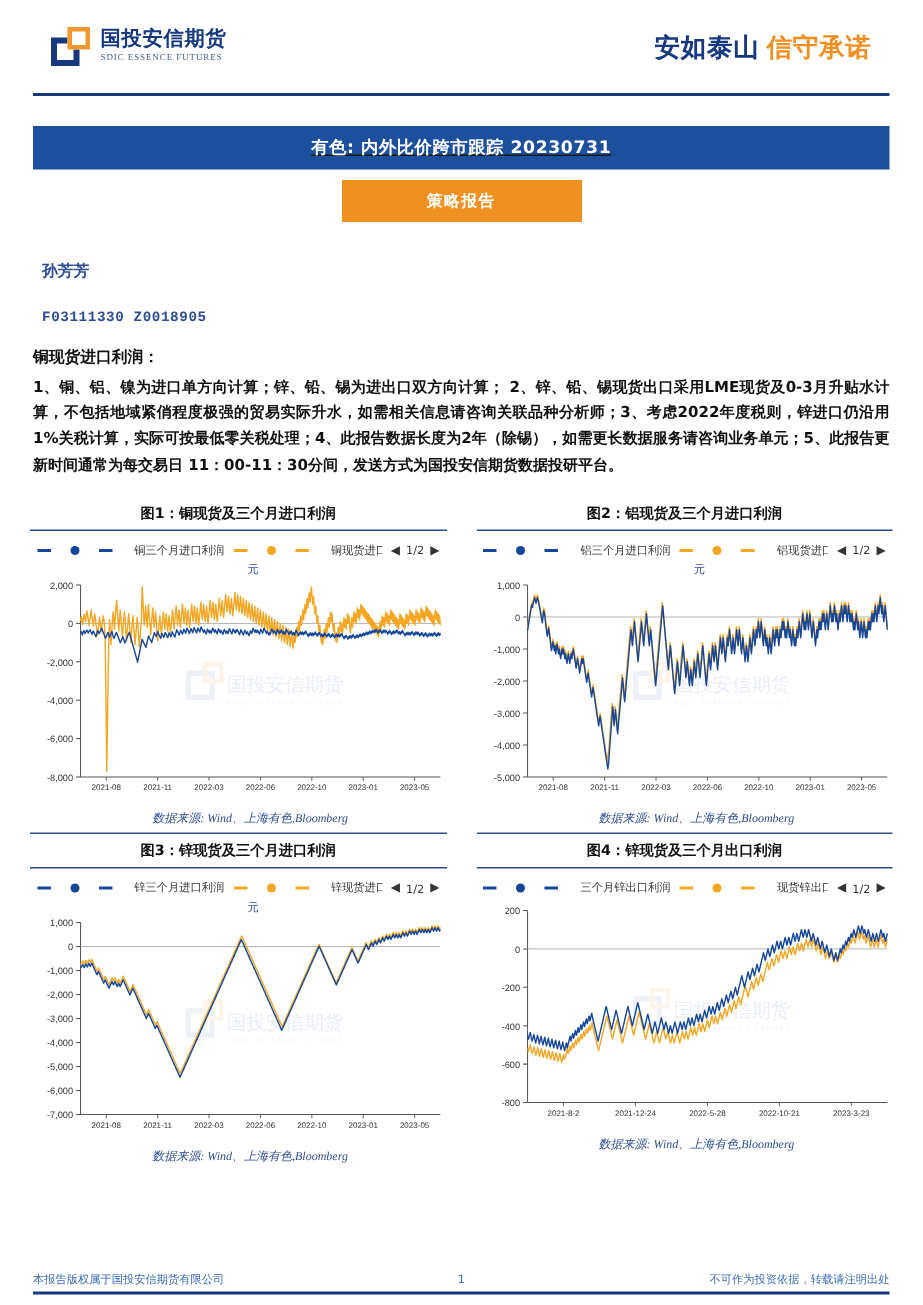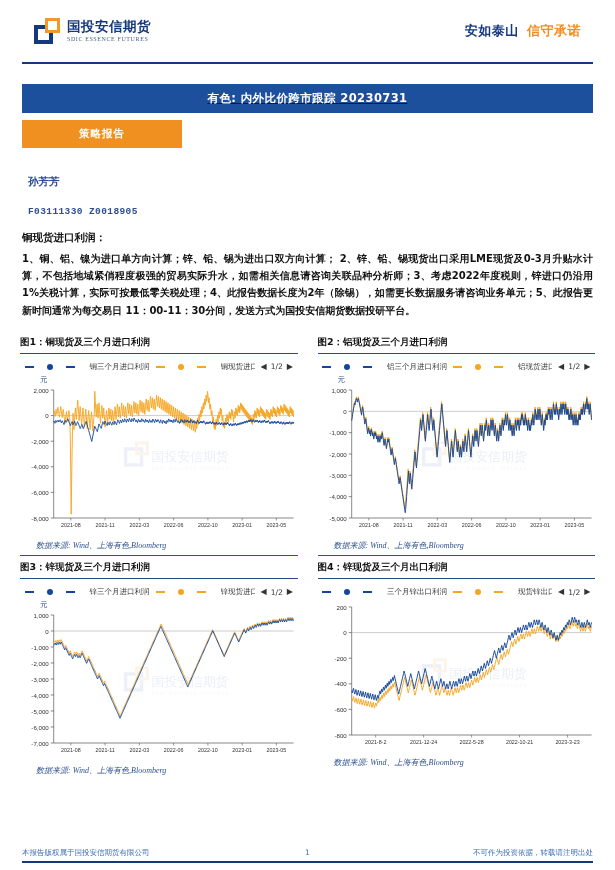--- a/index.html
+++ b/index.html
@@ -28,38 +28,38 @@
   .brand-text{line-height:1;}
   .brand-cn{
     font-size:13.5px;font-weight:bold;color:#15387e;letter-spacing:.5px;
     font-family:"DejaVu Sans","Liberation Sans",sans-serif;
   }
   .brand-en{
     font-size:6px;color:#4a5f86;letter-spacing:.6px;margin-top:2px;
     font-family:"Liberation Serif",serif;
   }
   .slogan{
-    font-size:13px;font-weight:bold;letter-spacing:.5px;
-    font-family:Liberation Mono, monospace;
+    font-size:17px;font-weight:bold;letter-spacing:.5px;
+    font-family:Liberation Serif, serif;
   }
   .slogan .s1{color:#15387e;}
   .slogan .s2{color:#ef8e21;}
   .header-rule{
     height:2px;background:#15387e;margin:0 22px;
   }
 
   
   .titlebar-wrap{padding:20px 22px 0 22px;text-decoration:underline;}
   .titlebar{
     background:#1c4f9c;color:#ffffff;text-align:center;
     font-size:11.5px;font-weight:bold;letter-spacing:.4px;
     padding:7px 0 7px 0;
     font-family:"DejaVu Sans","Liberation Sans",sans-serif;
   }
-  .tag-row{display:flex;justify-content:flex-start;padding:7px 22px 0 22px;}
+  .tag-row{display:flex;justify-content:center;padding:7px 22px 0 22px;}
   .tag-badge{
     background:#f09020;color:#fff;font-size:10.5px;font-weight:bold;
     padding:7px 0;width:160px;text-align:center;letter-spacing:1px;
     font-family:"DejaVu Sans","Liberation Sans",sans-serif;
   }
 
   
   .author-block{padding:26px 28px 0 28px;line-height:1.5;}
   .author-name{
     font-size:10.5px;font-weight:bold;color:#2d4f8f;
@@ -82,21 +82,21 @@
     font-size:10px;line-height:1.72;color:#111;text-align:justify;
     font-family:"DejaVu Sans","Liberation Sans",sans-serif;
     font-weight:bold;
   }
 
   
   .charts{
     margin-top:12px;padding:0 14px;
     display:grid;grid-template-columns:1fr 1fr;gap:0 8px;
   }
-  .chart-cell{padding:5px 6px 0 6px;}
+  .chart-cell{padding:5px 6px 0 6px;text-align:center;}
   .chart-title{
     font-size:9.5px;font-weight:bold;color:#111;
     font-family:"DejaVu Sans","Liberation Sans",sans-serif;
     padding-bottom:4px;
   }
   .chart-title-rule{height:1.2px;background:#264a86;margin-bottom:4px;}
   .legend-row{
     display:flex;align-items:center;justify-content:center;gap:6px;
     height:18px;font-size:7.5px;color:#333;
     font-family:"DejaVu Sans","Liberation Sans",sans-serif;

